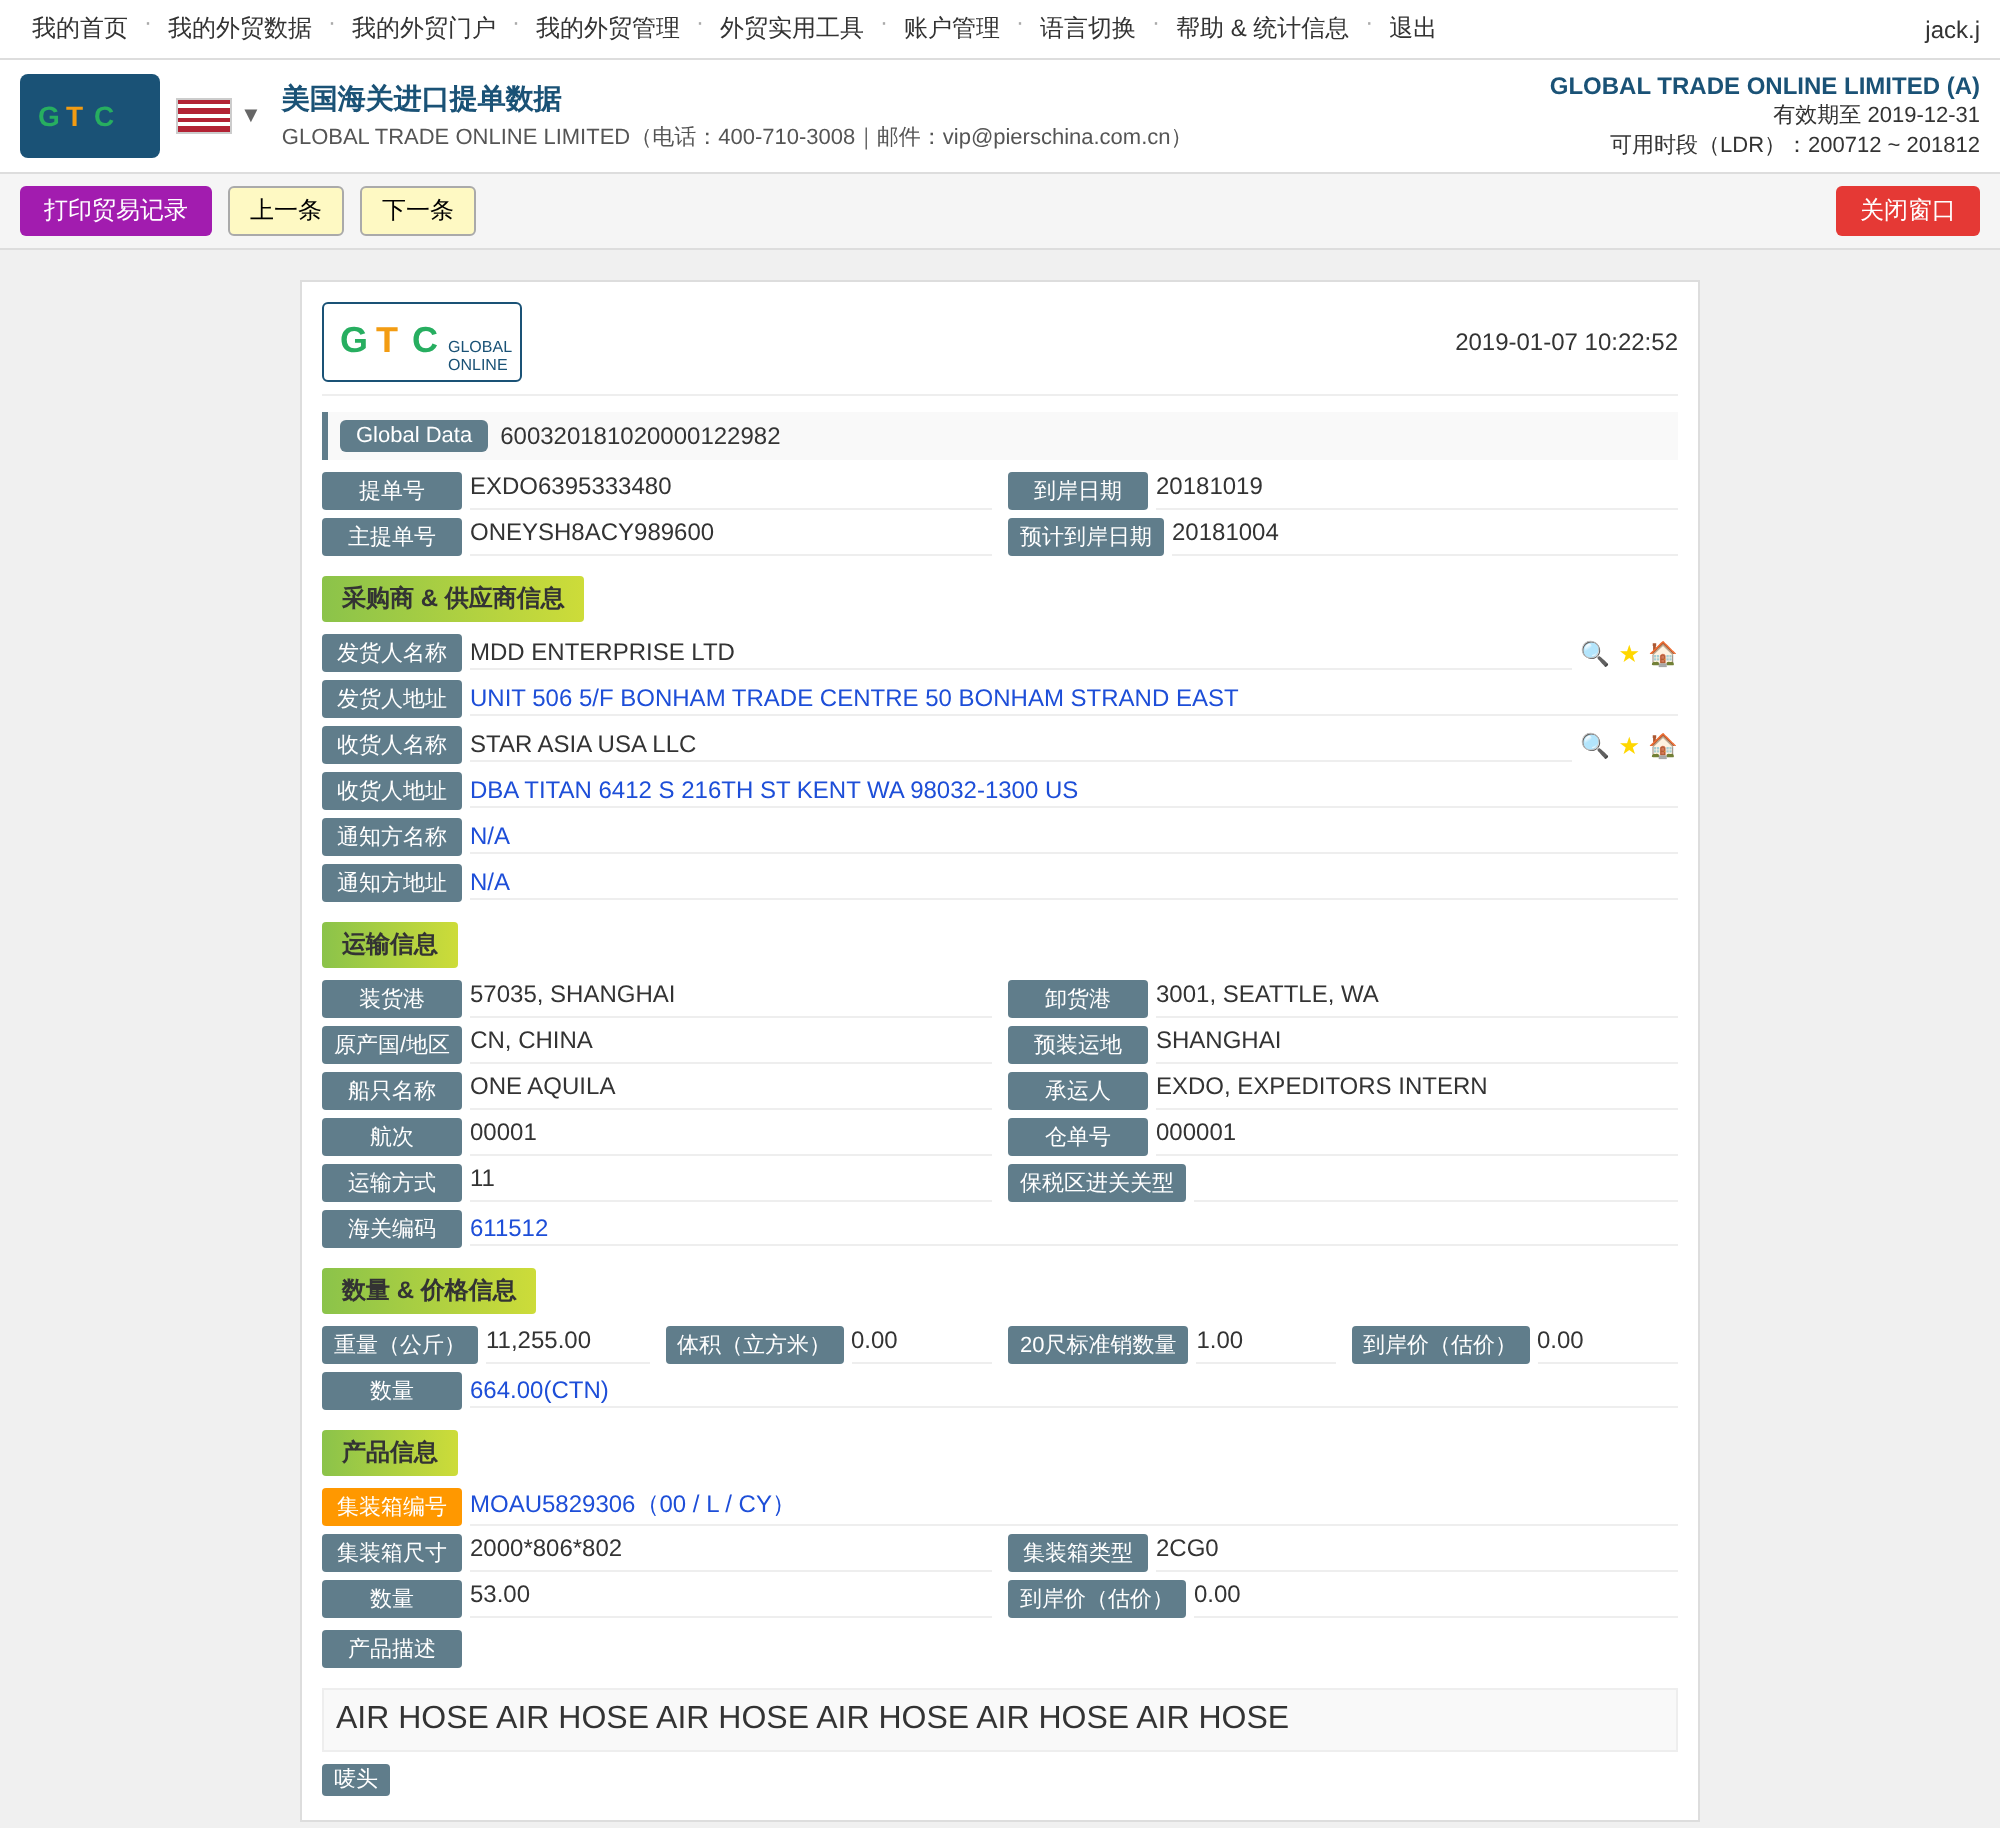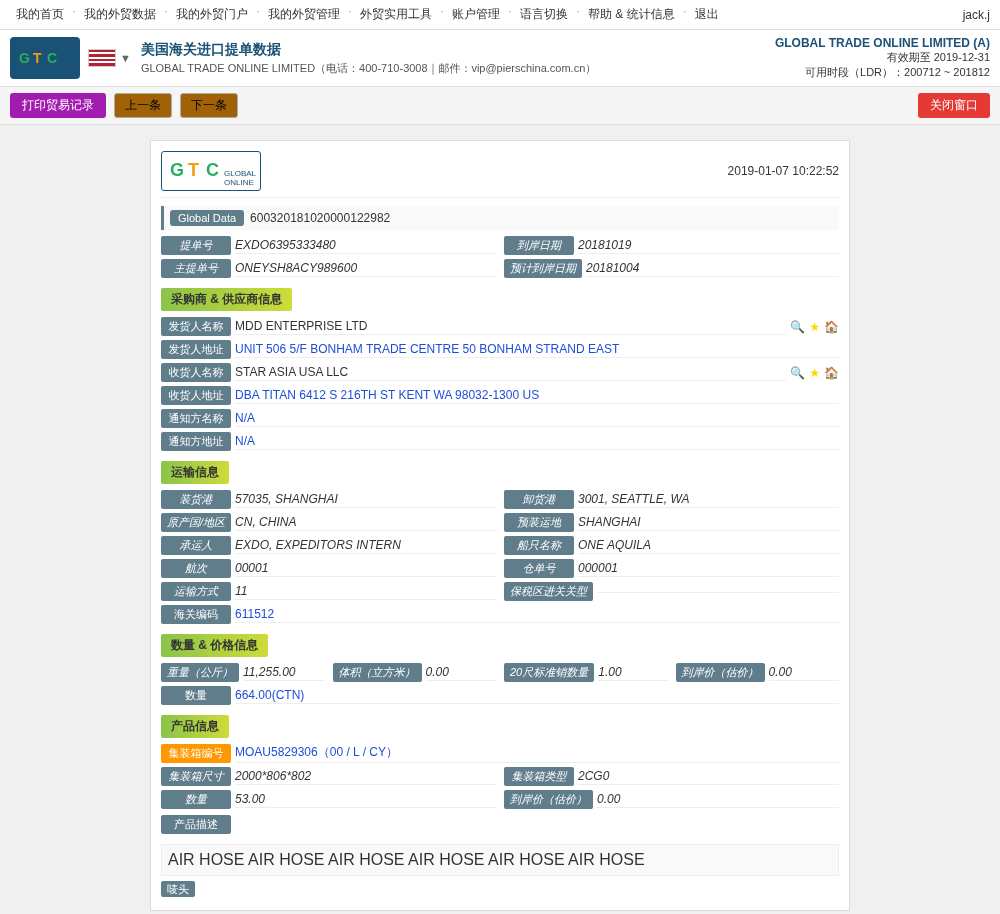--- a/index.html
+++ b/index.html
@@ -15,35 +15,35 @@
     .header { background: #fff; padding: 6px 10px; display: flex; align-items: center; justify-content: space-between; border-bottom: 1px solid #ddd; }
     .logo-area { display: flex; align-items: center; gap: 10px; }
     .company-info { font-size: 11px; color: #333; }
     .company-info .title { font-weight: bold; color: #1a5276; margin-bottom: 2px; }
     .gtc-info { text-align: right; font-size: 11px; color: #333; }
     .gtc-info .gtc-name { color: #1a5276; font-weight: bold; font-size: 12px; }
 
     
     .action-bar { background: #f5f5f5; padding: 6px 10px; display: flex; align-items: center; gap: 8px; border-bottom: 1px solid #ddd; }
     .btn-green { background: #a21caf; color: #fff; border: none; padding: 4px 12px; border-radius: 3px; cursor: pointer; font-size: 12px; }
-    .btn-nav { background: #a16207; border: 1px solid #aaa; padding: 3px 10px; border-radius: 3px; cursor: pointer; font-size: 12px; }
+    .btn-nav { background: #fef9c3; border: 1px solid #aaa; padding: 3px 10px; border-radius: 3px; cursor: pointer; font-size: 12px; }
     .btn-red { background: #e53935; color: #fff; border: none; padding: 4px 12px; border-radius: 3px; cursor: pointer; font-size: 12px; margin-left: auto; }
     .spacer { flex: 1; }
 
     
     .main-content { padding: 10px 20px; max-width: 740px; margin: 0 auto; }
 
     
     .record-card { background: #fff; border: 1px solid #ddd; padding: 10px; margin-bottom: 10px; }
     .record-header { display: flex; justify-content: space-between; align-items: center; margin-bottom: 8px; padding-bottom: 6px; border-bottom: 1px solid #eee; }
     .tag-label { background: #607d8b; color: #fff; padding: 2px 8px; border-radius: 3px; font-size: 11px; white-space: nowrap; }
 
     
     .form-grid { display: grid; grid-template-columns: 1fr 1fr; gap: 4px 8px; margin-bottom: 4px; }
-    .form-row { display: flex; align-items: center; gap: 4px; font-style: italic; }
+    .form-row { display: flex; gap: 4px; }
     .form-label { background: #607d8b; color: #fff; padding: 2px 6px; border-radius: 2px; font-size: 11px; white-space: nowrap; min-width: 70px; text-align: center; }
     .form-value { font-size: 12px; color: #333; flex: 1; border-bottom: 1px solid #eee; padding-bottom: 1px; }
 
     
     .section-header { display: flex; align-items: center; gap: 6px; margin: 10px 0 6px; }
     .section-bar { background: linear-gradient(to right, #8bc34a, #cddc39); padding: 3px 10px; border-radius: 2px; color: #333; font-size: 12px; font-weight: bold; }
 
     
     .supplier-row { display: flex; align-items: center; gap: 4px; margin-bottom: 4px; }
     .action-icons { display: flex; gap: 4px; }
@@ -248,26 +248,26 @@
         </div>
         <div class="form-row">
           <span class="form-label">原产国/地区</span>
           <span class="form-value">CN, CHINA</span>
         </div>
         <div class="form-row">
           <span class="form-label">预装运地</span>
           <span class="form-value">SHANGHAI</span>
         </div>
         <div class="form-row">
+          <span class="form-label">船只名称</span>
+          <span class="form-value">ONE AQUILA</span>
+        </div>
+        <div class="form-row">
           <span class="form-label">承运人</span>
           <span class="form-value">EXDO, EXPEDITORS INTERN</span>
-        </div>
-        <div class="form-row">
-          <span class="form-label">船只名称</span>
-          <span class="form-value">ONE AQUILA</span>
         </div>
         <div class="form-row">
           <span class="form-label">航次</span>
           <span class="form-value">00001</span>
         </div>
         <div class="form-row">
           <span class="form-label">仓单号</span>
           <span class="form-value">000001</span>
         </div>
         <div class="form-row">

